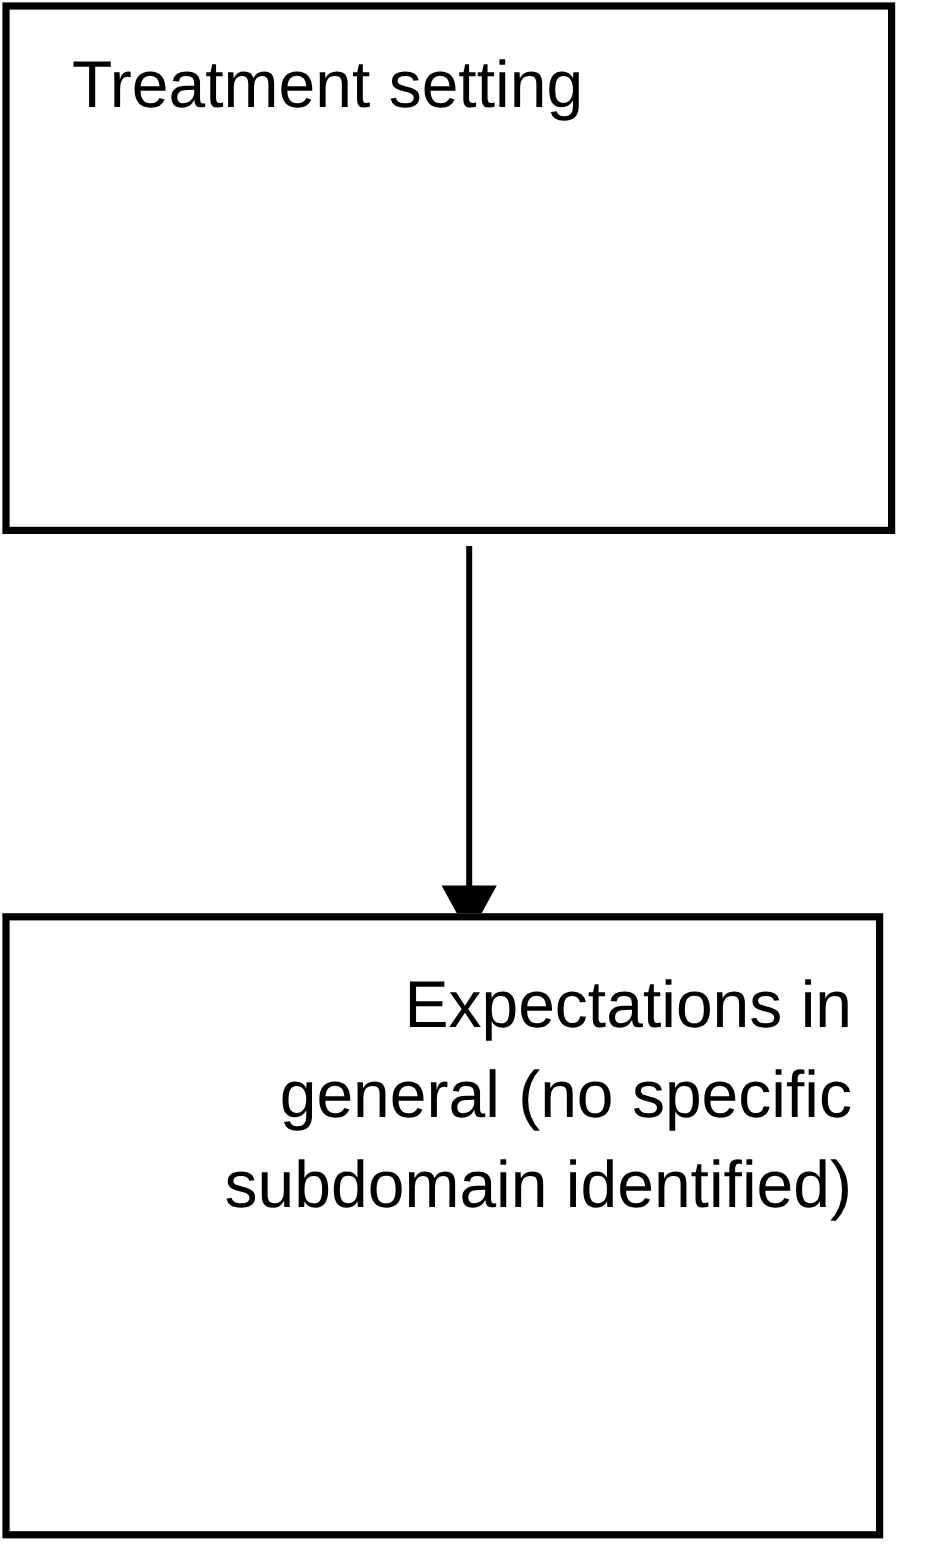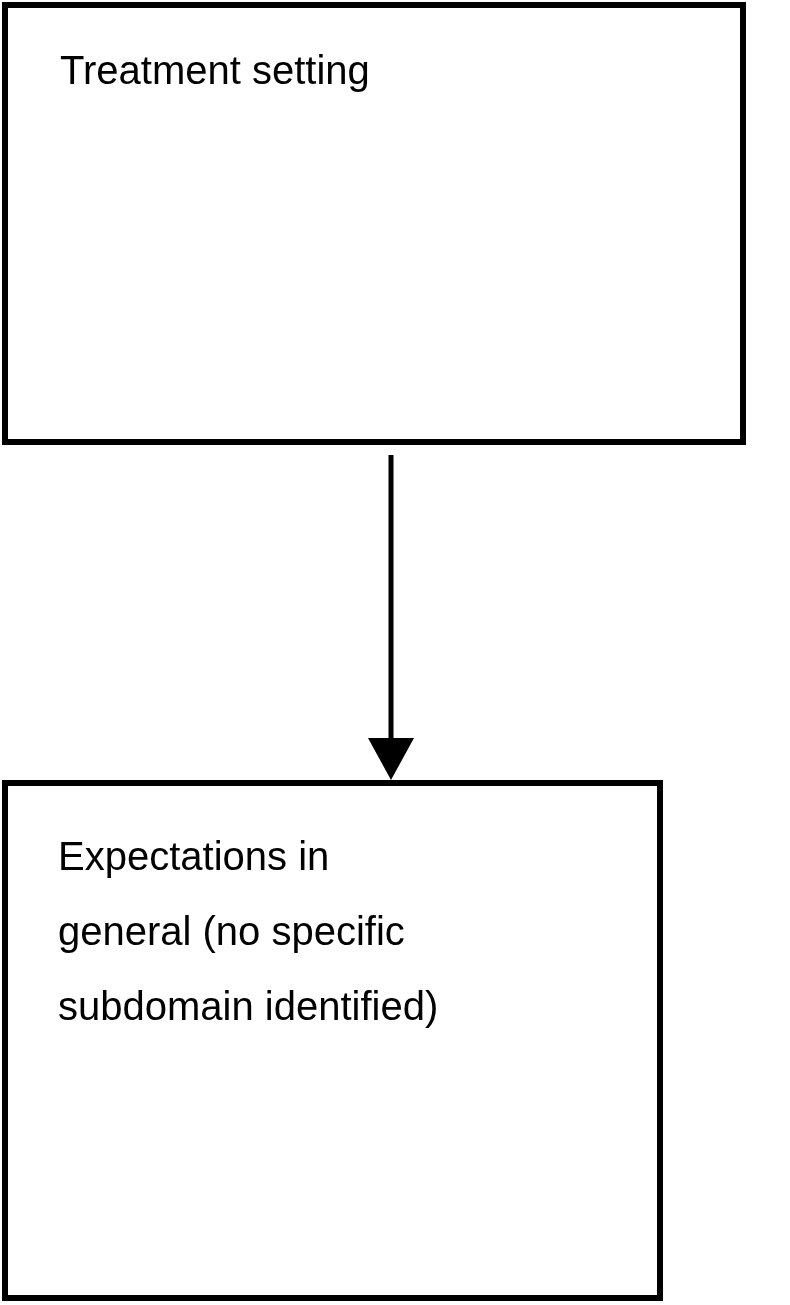--- a/index.html
+++ b/index.html
@@ -23,26 +23,27 @@
     background: #ffffff;
   }
   .node-top {
     left: 2px;
     top: 2px;
     width: 744px;
     height: 443px;
   }
   .node-bottom {
     left: 2px;
-    top: 780px;
-    width: 661px;
+    top: 761px;
+    width: 734px;
     height: 521px;
+    text-align: right;
   }
   .node-label {
-    font-size: 40px;
+    font-size: 55px;
     line-height: 75px;
     color: #000000;
     white-space: pre-line;
   }
   .node-top .node-label {
     padding: 25px 30px 0 52px;
   }
   .node-bottom .node-label {
     padding: 33px 20px 0 50px;
   }

